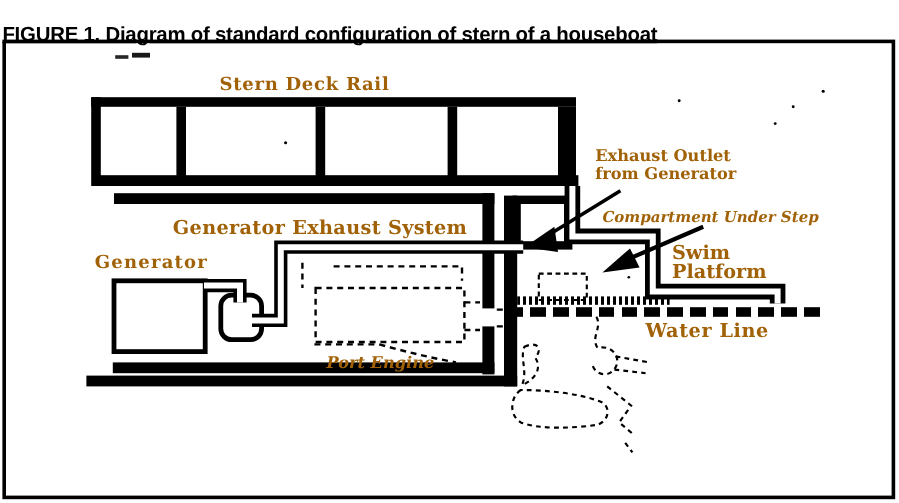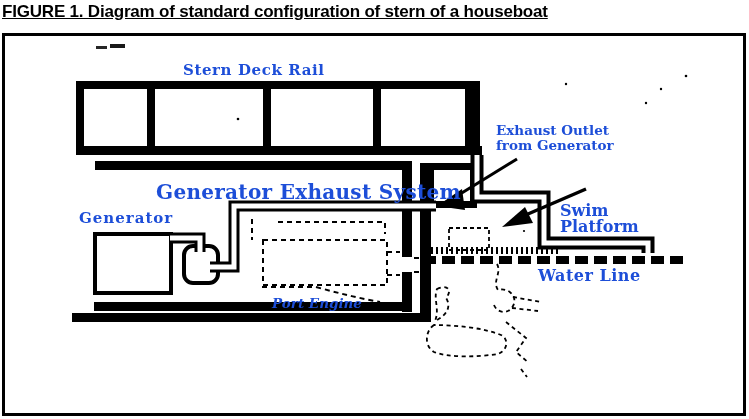--- a/index.html
+++ b/index.html
@@ -1,20 +1,20 @@
 <!DOCTYPE html>
 <html><head>
 <meta charset="utf-8">
 <style>
   html,body{margin:0;padding:0;background:#fff;}
   #stage{position:relative;width:749px;height:419px;background:#ffffff;overflow:hidden;
          font-family:"Liberation Sans",sans-serif;}
   .ink{position:absolute;background:#000;}
-  .lbl{position:absolute;color:#1d4ed8;font-family:"DejaVu Serif",serif;font-weight:bold;white-space:nowrap;}
-  #fig-title{position:absolute;left:2px;top:2px;font-size:17px;font-weight:bold;color:#000;
+  .lbl{position:absolute;color:#a16207;font-family:"DejaVu Serif",serif;font-weight:bold;white-space:nowrap;}
+  #fig-title{position:absolute;left:2px;top:19px;font-size:17px;font-weight:bold;color:#000;
              font-family:"Liberation Sans",sans-serif;letter-spacing:-0.2px;text-decoration:underline;}
   #fig-border{position:absolute;left:2px;top:33px;width:744px;height:383px;border:3px solid #000;box-sizing:border-box;}
   
   #top-rail{left:76px;top:81px;width:404px;height:8px;}
   #rail-post-left{left:76px;top:81px;width:8px;height:74px;}
   #rail-post-2{left:147px;top:89px;width:8px;height:58px;}
   #rail-post-3{left:263px;top:89px;width:8px;height:58px;}
   #rail-post-4{left:373px;top:89px;width:8px;height:58px;}
   #rail-post-right{left:465px;top:89px;width:15px;height:58px;}
   #bottom-rail{left:83px;top:146px;width:399px;height:9px;}
@@ -30,21 +30,21 @@
   
   #water-line-ticks{position:absolute;left:431px;top:247px;width:127px;height:7px;
      background:repeating-linear-gradient(90deg,#000 0 2px,transparent 2px 5px);}
   #water-line-dashes{position:absolute;left:423px;top:256px;width:266px;height:8px;
      background:repeating-linear-gradient(90deg,#000 0 13px,transparent 13px 19px);}
   
   #smudge-1{left:96px;top:46px;width:11px;height:3px;opacity:.85;}
   #smudge-2{left:110px;top:44px;width:15px;height:4px;opacity:.9;}
   
   #lbl-rail{left:183px;top:61px;font-size:15px;letter-spacing:.6px;}
-  #lbl-ges{left:156px;top:180px;font-size:20px;letter-spacing:.3px;}
+  #lbl-ges{left:144px;top:180px;font-size:16px;letter-spacing:.3px;}
   #lbl-gen{left:79px;top:209px;font-size:15px;letter-spacing:1px;}
   #lbl-exh{left:496px;top:123px;font-size:13.5px;line-height:15px;}
   #lbl-cus{left:502px;top:173px;font-size:12.5px;font-style:italic;}
   #lbl-swim{left:560px;top:203px;font-size:16px;line-height:15.5px;font-weight:bold;}
   #lbl-pe{left:272px;top:256px;font-size:13.5px;font-style:italic;margin-top:39px;}
   #lbl-wl{left:538px;top:266px;font-size:16px;letter-spacing:.5px;}
   #art{position:absolute;left:0;top:0;}
 </style>
 </head>
 <body>
@@ -131,20 +131,21 @@
     </g>
   </svg>
 
   <div class="lbl" id="lbl-rail">Stern Deck Rail</div>
   <div class="lbl" id="lbl-ges">Generator Exhaust System</div>
   <div class="lbl" id="lbl-gen">Generator</div>
   <div class="lbl" id="lbl-exh">
     <span style="display:block">Exhaust Outlet</span>
     <span style="display:block">from Generator</span>
   </div>
+  <div class="lbl" id="lbl-cus">Compartment Under Step</div>
   <div class="lbl" id="lbl-swim">
     <span style="display:block">Swim</span>
     <span style="display:block">Platform</span>
   </div>
   <div class="lbl" id="lbl-pe">Port Engine</div>
   <div class="lbl" id="lbl-wl">Water Line</div>
 
 </div>
 
 </body></html>

